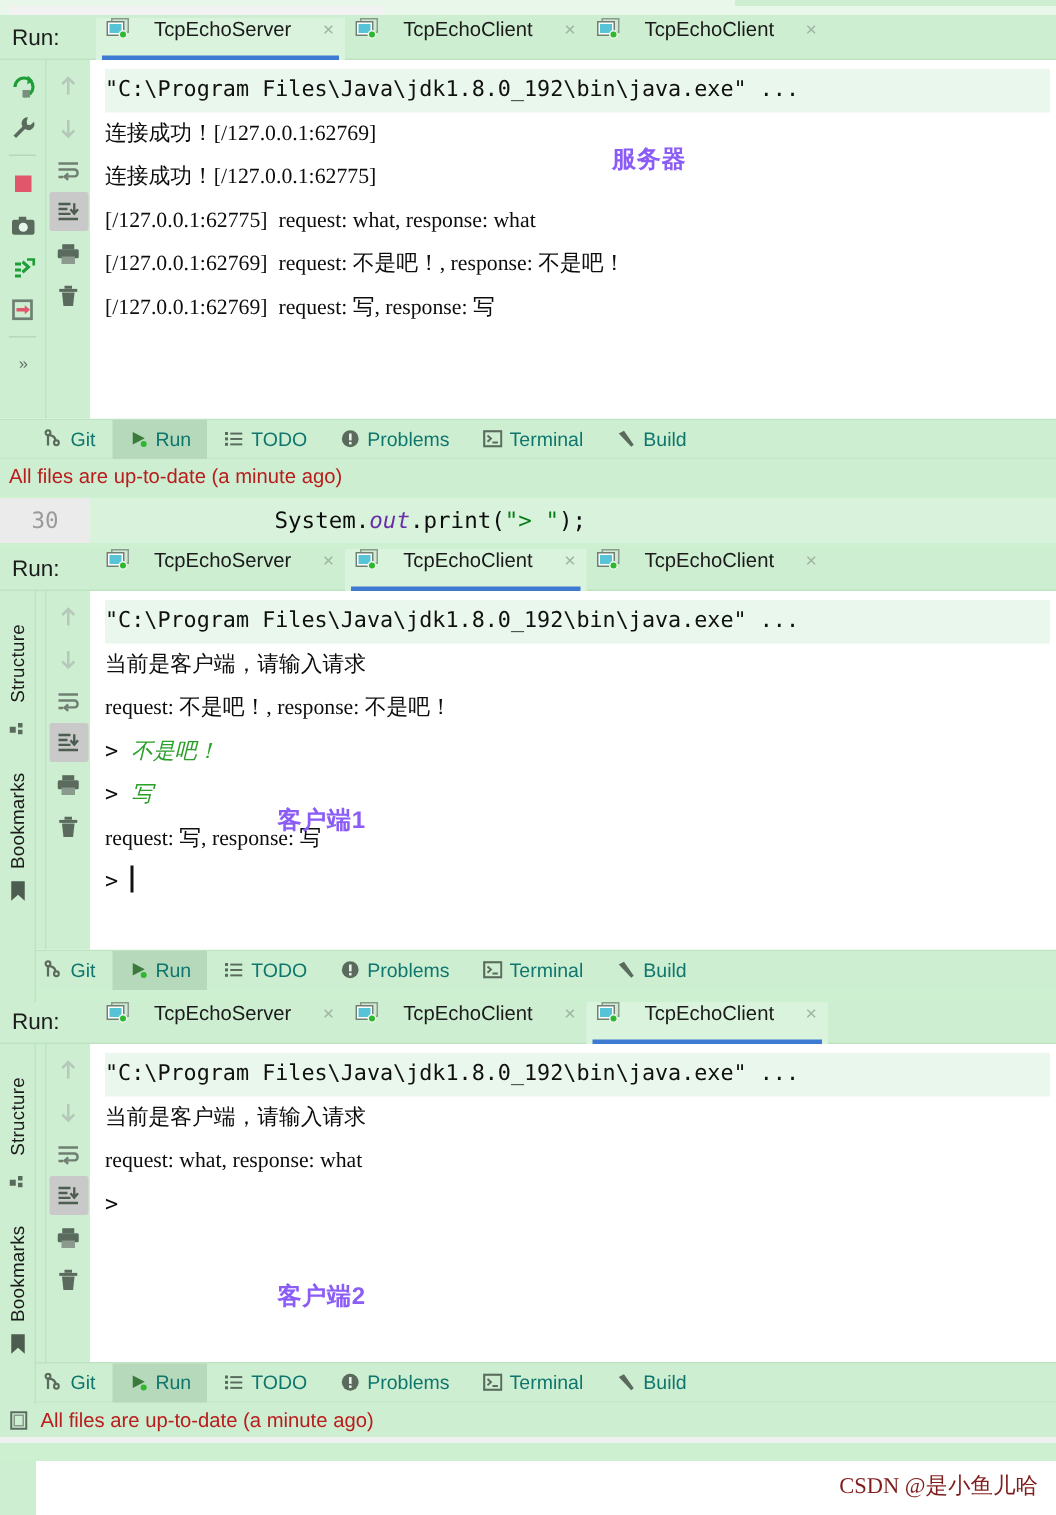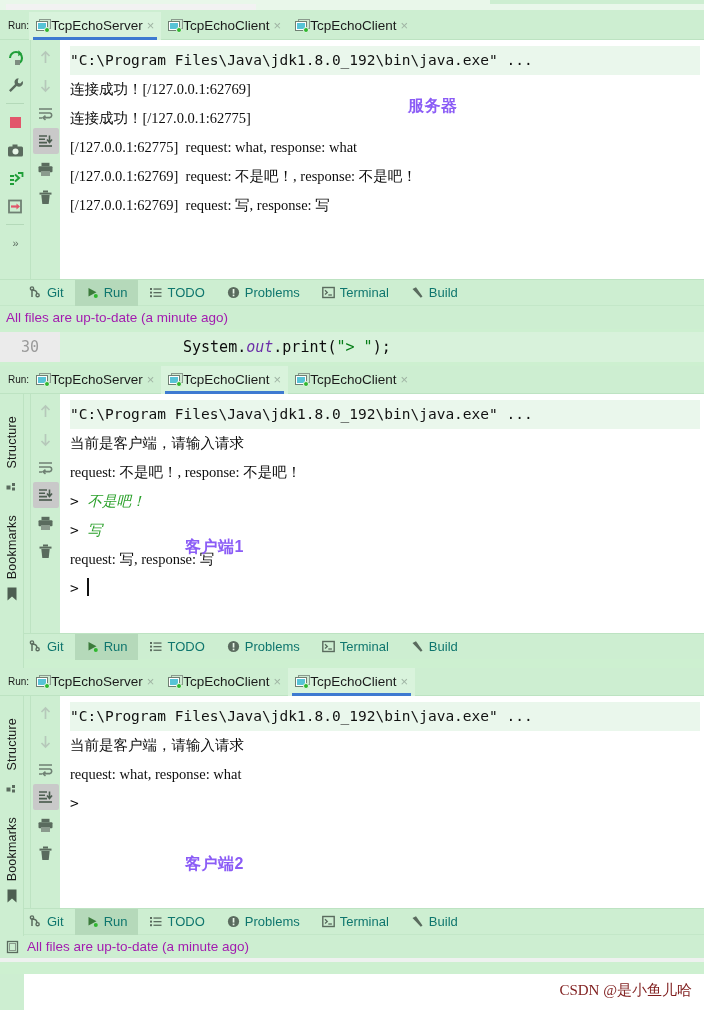--- a/index.html
+++ b/index.html
@@ -22,24 +22,24 @@
     position: relative;
     height: 28px;
     background: #cdeed1;
     display: flex;
     align-items: center;
     padding-left: 8px;
     font-size: 13.5px;
     color: #1b1b1b;
     border-bottom: 1px solid #bde3c2;
   }
-  .runbar .runlabel { margin-right: 0; font-size:10px; }
+  .runbar .runlabel { margin-right: 24px; font-size:15px; }
   .rtab {
     position: relative;
-    display: flex; align-items: center; gap: 0;
+    display: flex; align-items: flex-start; gap: 17px;
     height: 28px; padding: 0 7px 0 7px;
     font-size: 13.5px; color:#1b1b1b;
     cursor: default;
   }
   .rtab.active { background: #d9f3dc; }
   .rtab.active::after {
     content:""; position:absolute; left:4px; right:4px; bottom:0; height:3px; background:#3e7ad1;
   }
   .rtab .xclose { color:#9fb3a3; font-size:13px; margin-left:4px; }
 
@@ -87,21 +87,21 @@
     height: 26px; background:#cdeed1;
     display:flex; align-items:center; padding-left:18px; gap:0px;
     font-size:13px; color:#0f766e; border-top:1px solid #bde3c2;
   }
   .twitem { display:flex; align-items:center; gap:5px; height:26px; padding:0 11px; cursor:pointer; }
   .twitem.active { background:#b5d9ba; }
 
   
   .statusline {
     height: 24px; background:#cdeed1; display:flex; align-items:center;
-    padding-left:6px; font-size:13.5px; color:#a21caf; gap:7px;
+    padding-left:6px; font-size:13.5px; color:#b91c1c; gap:7px;
     border-top:1px solid #c3e7c8;
   }
 
   
   .coderow { display:flex; height:30px; background:#d8f2db; align-items:center;
              font-family:"DejaVu Sans Mono", monospace; font-size:15px; }
   .coderow .gut { width:60px; flex:0 0 60px; background:#ebebeb; color:#9a9a9a;
                   text-align:center; line-height:30px; }
   .coderow .g2 { width:33px; flex:0 0 33px; background:#d8f2db; border-left:1px solid #c9e8cd;}
   .coderow .g3 { width:33px; flex:0 0 33px; background:#d8f2db; border-left:1px solid #c9e8cd;}

